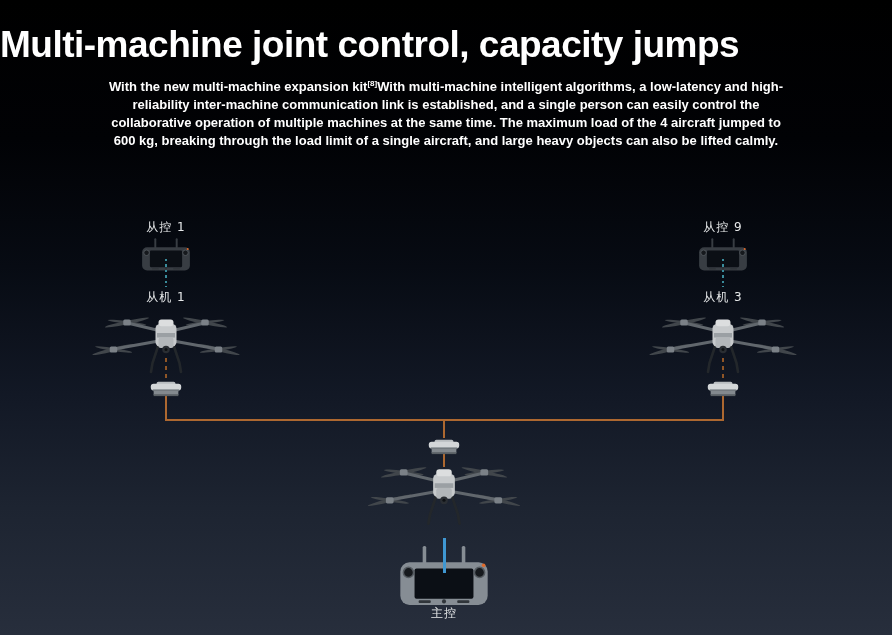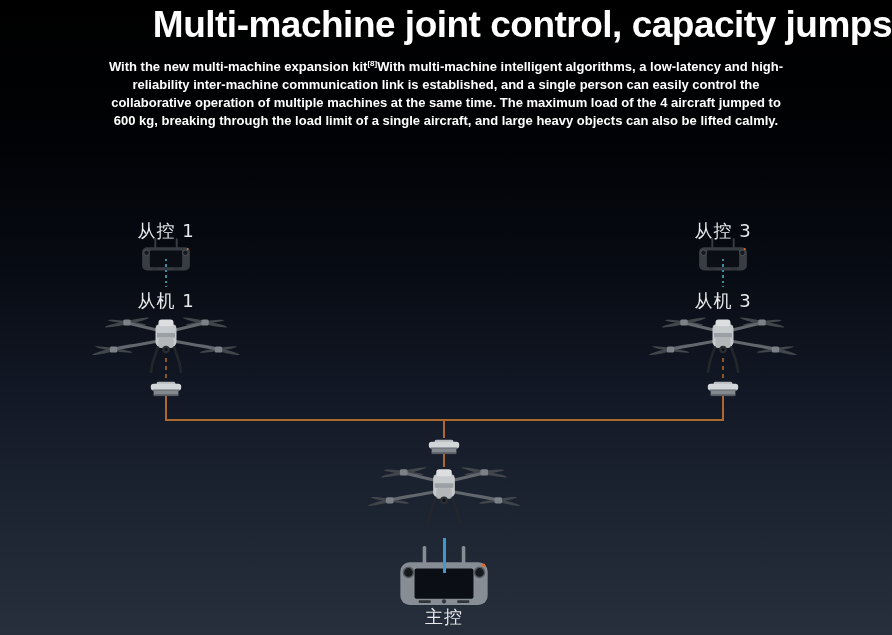--- a/index.html
+++ b/index.html
@@ -5,43 +5,43 @@
   html,body{margin:0;padding:0;background:#000;}
   .page{
     position:relative;
     width:892px;height:635px;
     overflow:hidden;
     font-family:"Liberation Sans","DejaVu Sans",sans-serif;
     background:linear-gradient(180deg,#000000 0%,#010205 22%,#070b13 42%,#121825 62%,#1d2431 80%,#272e3c 100%);
   }
   
   .title{
-    margin:0;padding-top:4px;
-    text-align:right;
+    margin:0;padding-top:24px;
+    text-align:left;
     color:#ffffff;
     font-size:37px;font-weight:700;letter-spacing:-0.5px;
   }
   .desc{
     margin:12px auto 0;
     max-width:680px;
     text-align:center;
     color:#ffffff;
     font-size:13px;font-weight:600;line-height:18px;
   }
   .desc sup{font-size:8px;line-height:0;}
   
   .diagram{position:absolute;left:0;top:0;width:892px;height:635px;}
   .unit-col,.master-col{position:absolute;width:180px;}
   .unit-col{top:215px;height:212px;}
   .master-col{top:419px;height:212px;}
   .cc{position:absolute;left:50%;transform:translateX(-50%);}
   .node-label{
     position:absolute;left:0;width:100%;
     text-align:center;
-    color:#e7e9ea;font-size:18px;letter-spacing:1px;
+    color:#e7e9ea;font-size:12px;letter-spacing:1px;
     font-family:"DejaVu Sans","Liberation Sans",sans-serif;
   }
   
   .vline{position:absolute;left:50%;width:2px;margin-left:-1px;z-index:1;}
   .line-orange{background:#ad6830;}
   .dash-orange{background:repeating-linear-gradient(180deg,#8f5526 0 4px,transparent 4px 8px);}
   .dash-teal{background:repeating-linear-gradient(180deg,#3a8c9b 0 2.5px,transparent 2.5px 5.5px);z-index:3;}
   .line-blue{background:#3f97d2;width:3px;margin-left:-1.5px;z-index:3;}
   .hline{position:absolute;left:165px;top:419px;width:558px;height:2px;background:#ad6830;border-radius:2px;z-index:1;}
   
@@ -141,21 +141,21 @@
         </svg>
       <div class="vline dash-orange" style="top:143px;height:22px"></div>
       <svg class="cc svg-node module-svg" style="top:164px" width="35" height="19">
           <use href="#module"></use>
         </svg>
       <div class="vline line-orange" style="top:181px;height:25px"></div>
     </div>
 
 
     <div class="unit-col" style="left:633px">
-      <div class="node-label" style="top:4px">从控 3</div>
+      <div class="node-label" style="top:4px">从控 9</div>
       <svg class="cc svg-node controller-svg slave-ctl" style="top:22px" width="50" height="36">
           <use href="#controller" fill="currentColor"></use>
         </svg>
       <div class="vline dash-teal" style="top:44px;height:28px"></div>
       <div class="node-label" style="top:74px">从机 3</div>
       <svg class="cc svg-node drone-svg" style="top:88px" width="150" height="75">
           <use href="#drone"></use>
         </svg>
       <div class="vline dash-orange" style="top:143px;height:22px"></div>
       <svg class="cc svg-node module-svg" style="top:164px" width="35" height="19">

